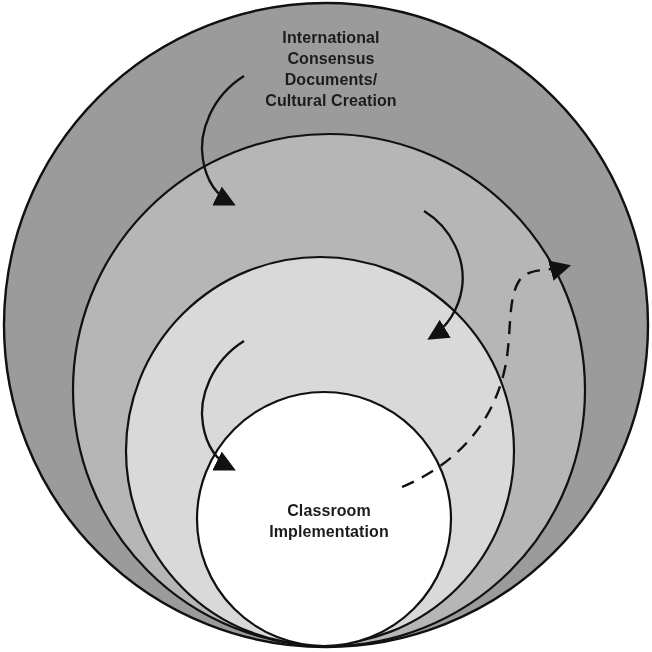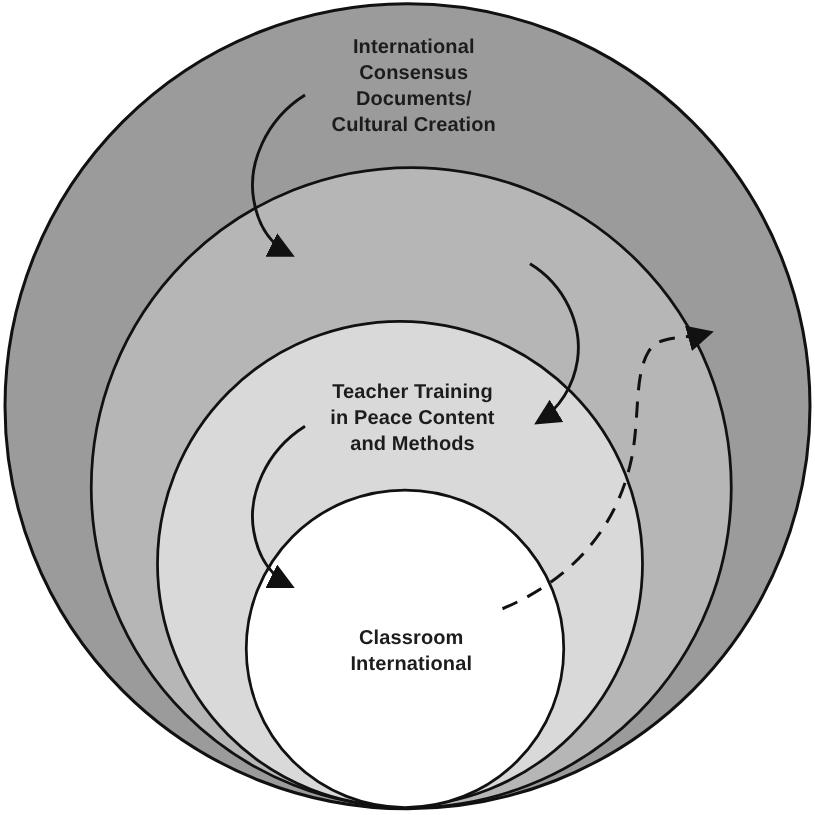--- a/index.html
+++ b/index.html
@@ -70,20 +70,17 @@
 
     <path d="M402,487 C452,466 492,428 505,368 C512,336 507,300 519,281 C528,267 546,272 568,266" fill="none" stroke="#111111" stroke-width="2.4" stroke-dasharray="13 9" marker-end="url(#arrowhead)"></path>
   </svg>
 
   <div class="label" id="label-international">International
 Consensus
 Documents/
 Cultural Creation</div>
 
 
-  <div class="label" id="label-teacher">Teacher Training
-in Peace Content
-and Methods</div>
 
   <div class="label" id="label-classroom">Classroom
-International</div>
+Implementation</div>
 
 </div>
 
 </body></html>

